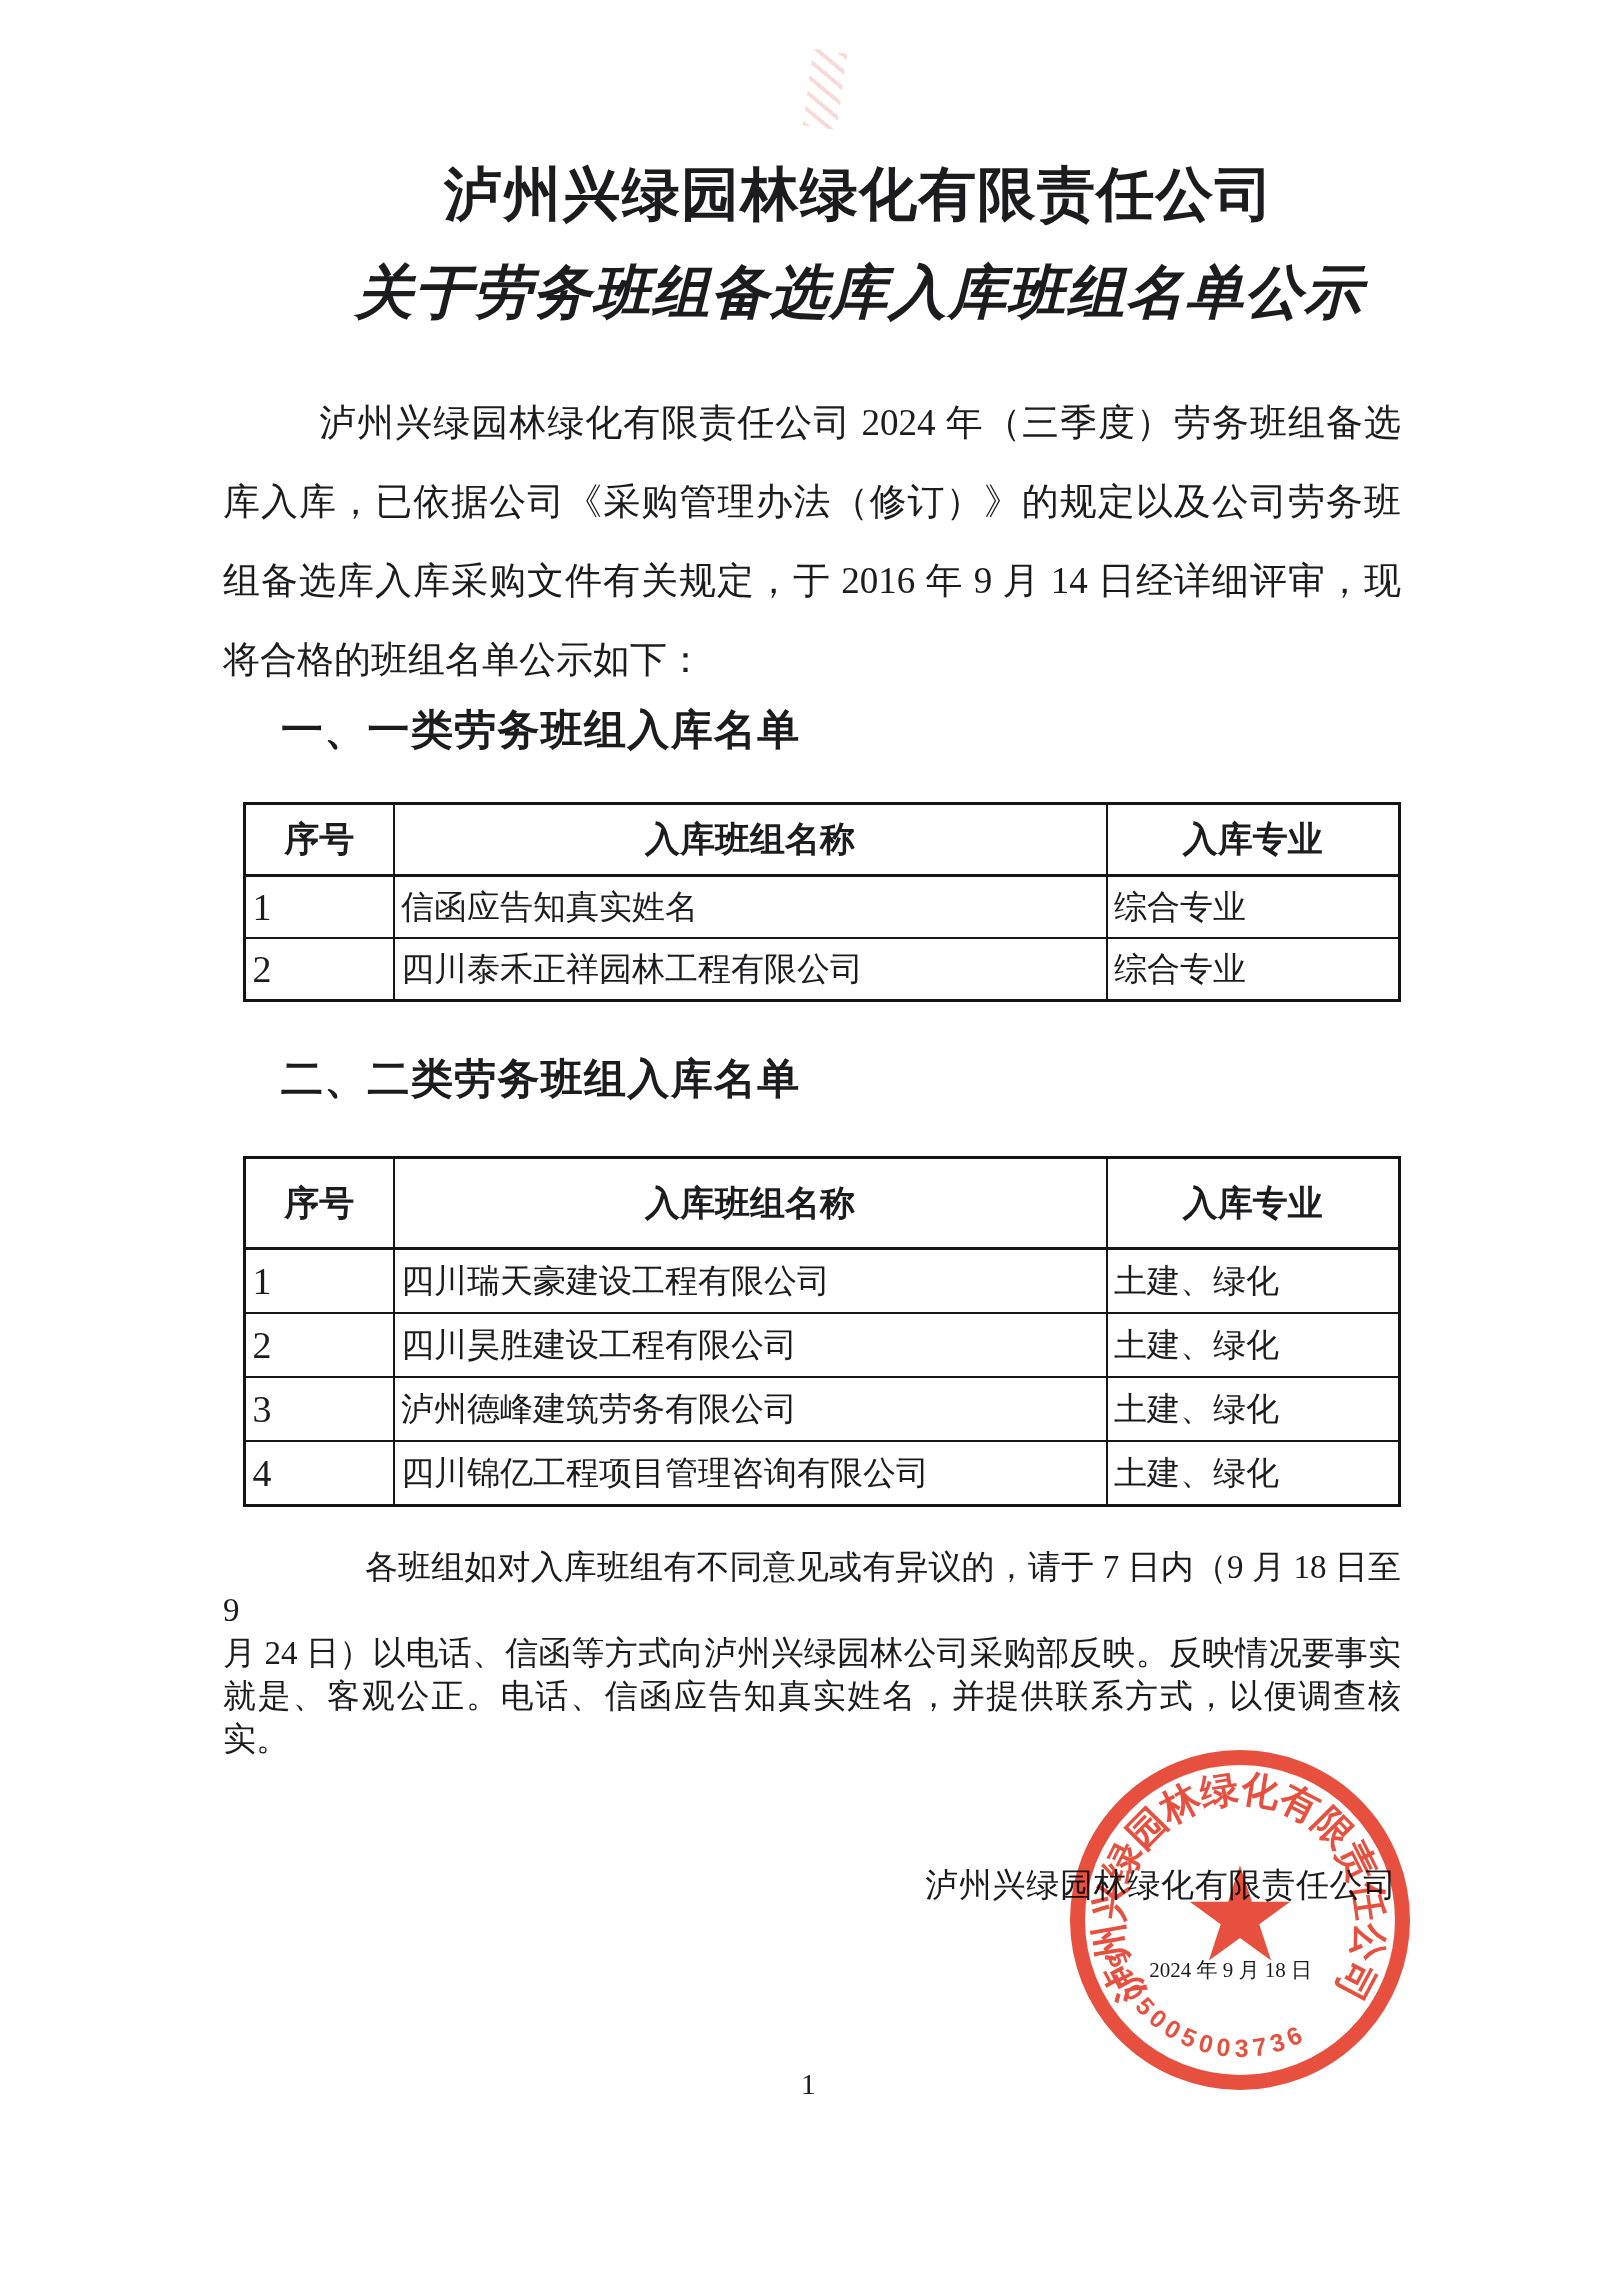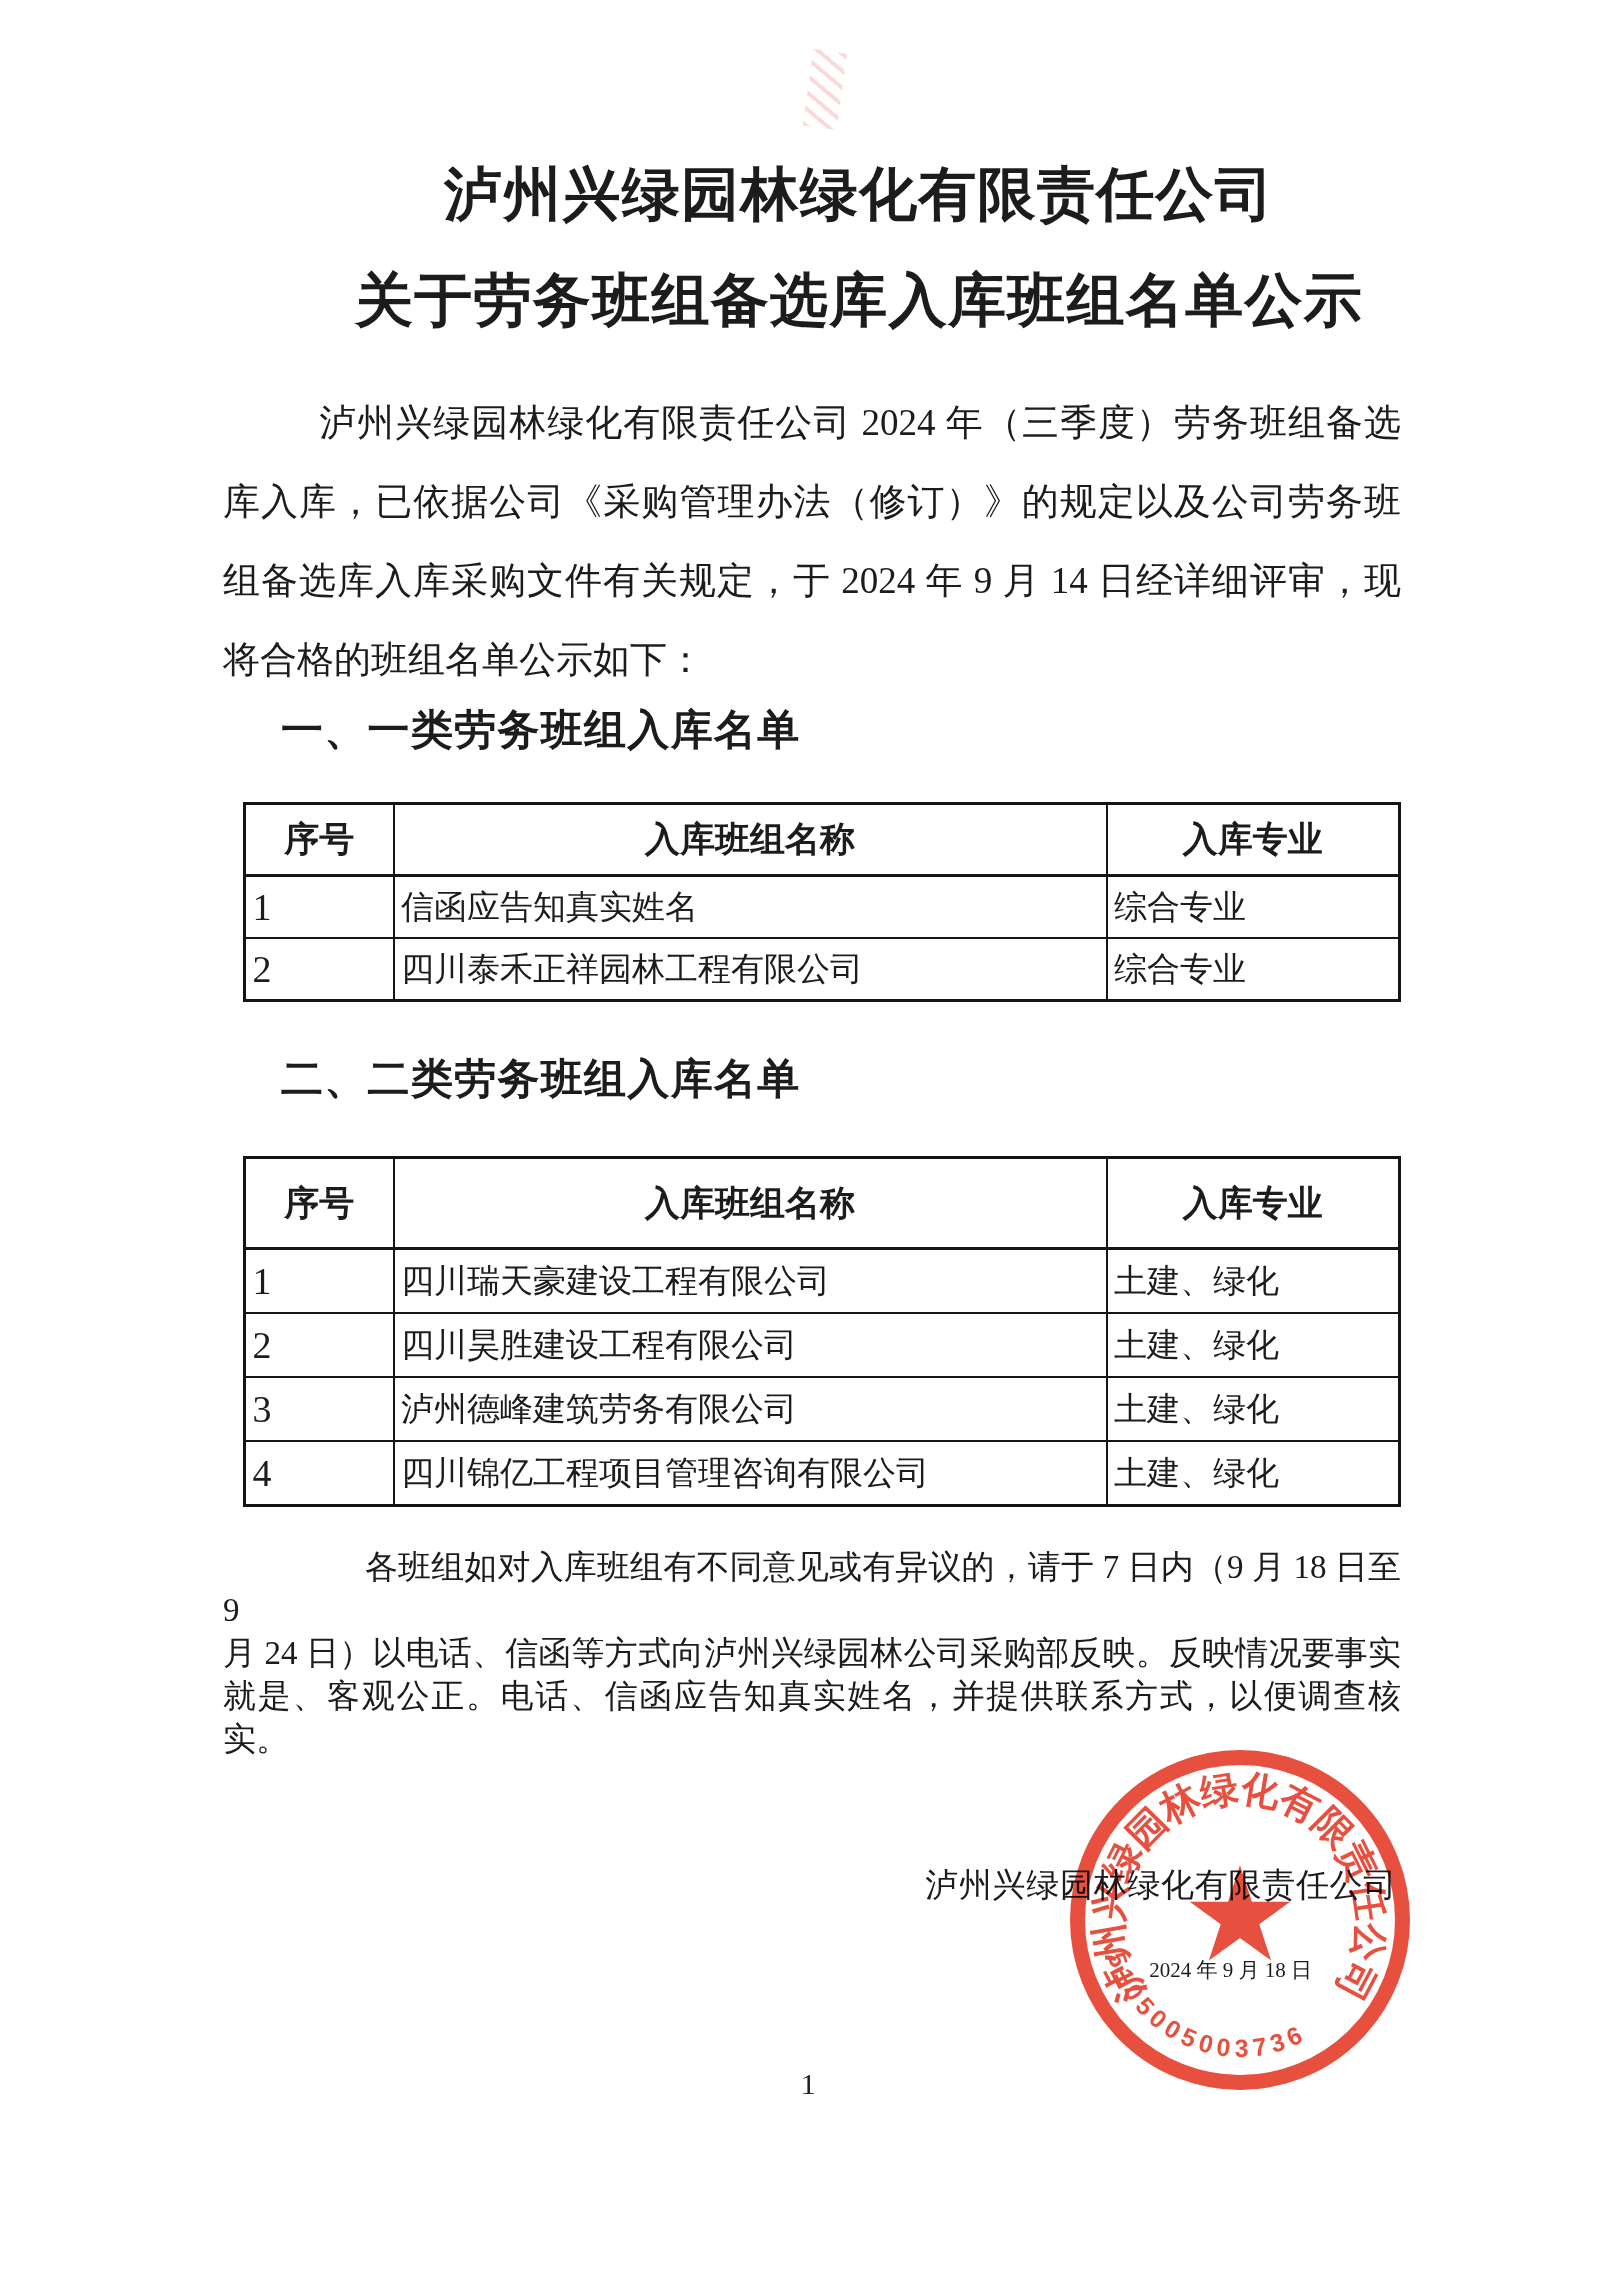--- a/index.html
+++ b/index.html
@@ -18,21 +18,21 @@
     background:repeating-linear-gradient(32deg,rgba(225,60,50,.55) 0 3.9px,rgba(225,60,50,0) 3.9px 13px);
     opacity:.35;transform:rotate(8deg);filter:blur(0.7px);
   }
   .title{
     position:absolute;left:270px;width:1178px;
     text-align:center;
     font-size:58px;font-weight:bold;letter-spacing:1.3px;
     white-space:nowrap;margin:0;
   }
   .title1{top:156px;}
-  .title2{top:262px;}
+  .title2{top:254px;font-style:italic;}
   .intro{
     position:absolute;left:223px;top:383px;width:1178px;
     font-size:37px;line-height:79px;
   }
   .lines > div{text-align:justify;text-align-last:justify;}
   .lines > div:last-child{text-align-last:auto;}
   .intro > div:first-child{text-indent:2.6em;}
   .closing{
     position:absolute;left:223px;top:1546px;width:1178px;
     font-size:33px;line-height:43px;
@@ -106,21 +106,21 @@
 <div class="page">
 
   <div class="smudge"></div>
 
   <h1 class="title title1">泸州兴绿园林绿化有限责任公司</h1>
   <h1 class="title title2">关于劳务班组备选库入库班组名单公示</h1>
 
   <div class="intro lines">
       <div>泸州兴绿园林绿化有限责任公司 2024 年（三季度）劳务班组备选</div>
       <div>库入库，已依据公司《采购管理办法（修订）》的规定以及公司劳务班</div>
-      <div>组备选库入库采购文件有关规定，于 2024 年 9 月 14 日经详细评审，现</div>
+      <div>组备选库入库采购文件有关规定，于 2016 年 9 月 14 日经详细评审，现</div>
       <div>将合格的班组名单公示如下：</div>
     </div>
 
   <h2 class="sec-heading sec1">一、一类劳务班组入库名单</h2>
 
   <table class="roster tbl1">
     <colgroup>
         <col class="c-idx">
         <col class="c-name">
         <col class="c-spec">

